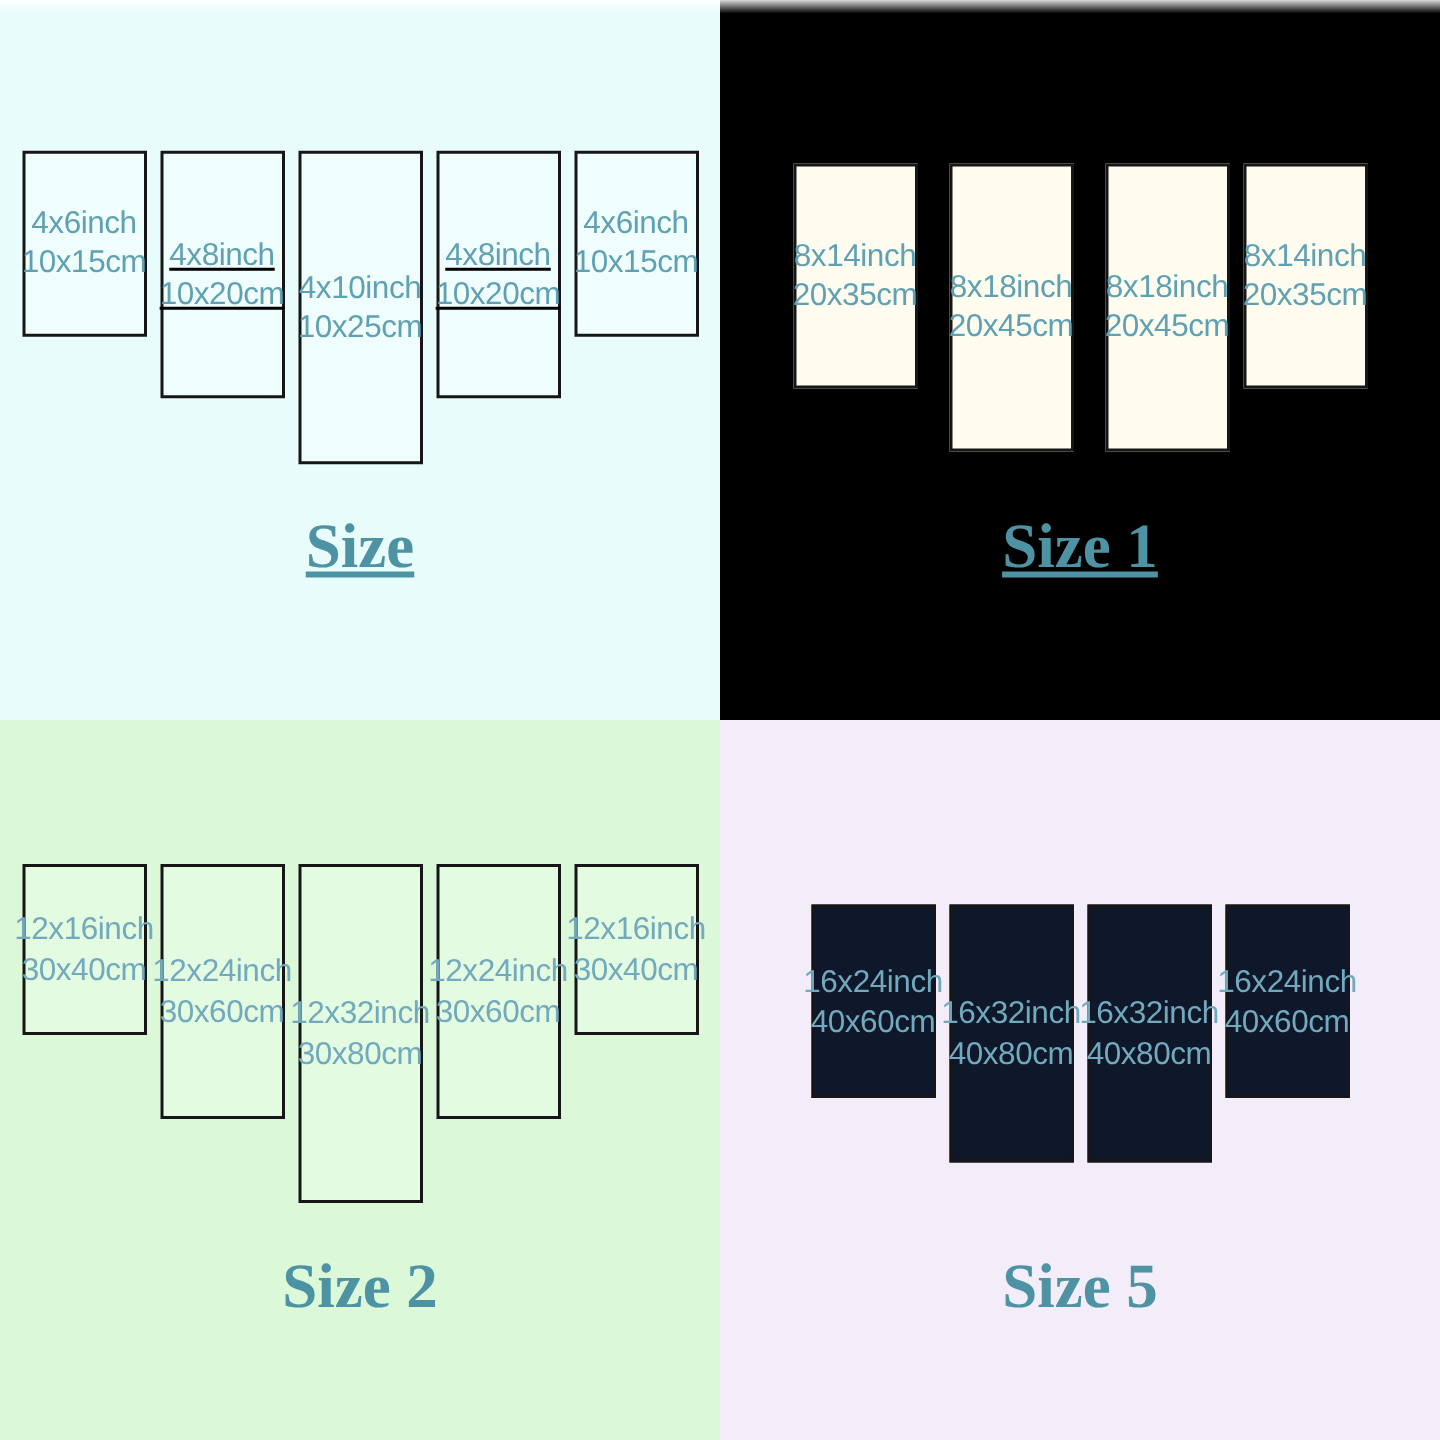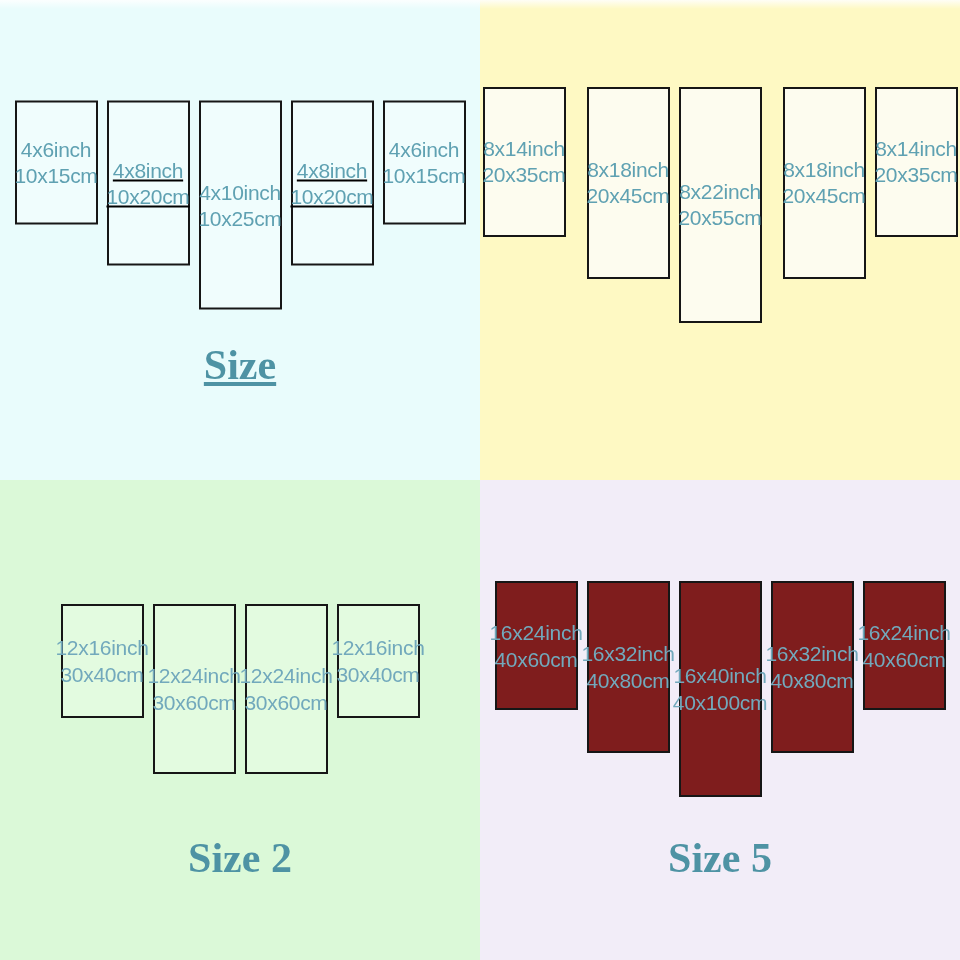--- a/index.html
+++ b/index.html
@@ -26,21 +26,21 @@
   .panel{
     box-sizing:border-box;width:83px;
     border:2px solid #161616;
     display:flex;flex-direction:column;justify-content:center;align-items:center;
     flex:0 0 auto;
   }
   
   .q1 .panel{background:#F0FDFD;}
   .q2 .panel{background:#FDFCEF;}
   .q3 .panel{background:#E3FBE0;}
-  .q4 .panel{background:#7f1d1d;}
+  .q4 .panel{background:#0f172a;}
   
   .q1 .p1,.q1 .p5{height:124px;} .q1 .p2,.q1 .p4{height:165px;text-decoration:underline;} .q1 .p3{height:209px;}
   .q2 .p1,.q2 .p5{height:150px;} .q2 .p2,.q2 .p4{height:192px;margin-left:12px;} .q2 .p3{height:236px;}
   .q3 .p1,.q3 .p5{height:114px;} .q3 .p2,.q3 .p4{height:170px;} .q3 .p3{height:226px;}
   .q4 .p1,.q4 .p5{height:129px;} .q4 .p2,.q4 .p4{height:172px;} .q4 .p3{height:216px;}
   .dim{
     white-space:nowrap;text-align:center;
     font-size:21px;line-height:26px;letter-spacing:-0.3px;
   }
   .q1 .dim,.q2 .dim{color:#5FA1B2;}
@@ -78,54 +78,55 @@
         <div class="dim">10x20cm</div>
       </div>
       <div class="panel p5">
         <div class="dim">4x6inch</div>
         <div class="dim">10x15cm</div>
       </div>
     </div>
     <h2 class="title">Size</h2>
   </section>
 
-  <section class="quad q2 topfade" style="background: #fef9c3;">
+  <section class="quad q2 topfade" style="background: #000000;">
     <div class="panel-row">
       <div class="panel p1">
         <div class="dim">8x14inch</div>
         <div class="dim">20x35cm</div>
       </div>
       <div class="panel p2">
         <div class="dim">8x18inch</div>
         <div class="dim">20x45cm</div>
-      </div>
-      <div class="panel p3">
-        <div class="dim">8x22inch</div>
-        <div class="dim">20x55cm</div>
       </div>
       <div class="panel p4">
         <div class="dim">8x18inch</div>
         <div class="dim">20x45cm</div>
       </div>
       <div class="panel p5">
         <div class="dim">8x14inch</div>
         <div class="dim">20x35cm</div>
       </div>
     </div>
+    <h2 class="title">Size 1</h2>
   </section>
 
   <section class="quad q3" style="background: rgb(219, 249, 216);">
     <div class="panel-row">
       <div class="panel p1">
         <div class="dim">12x16inch</div>
         <div class="dim">30x40cm</div>
       </div>
       <div class="panel p2">
         <div class="dim">12x24inch</div>
         <div class="dim">30x60cm</div>
+      </div>
+      <div class="panel p3">
+        <div class="dim">12x32inch</div>
+        <div class="dim">30x80cm</div>
       </div>
       <div class="panel p4">
         <div class="dim">12x24inch</div>
         <div class="dim">30x60cm</div>
       </div>
       <div class="panel p5">
         <div class="dim">12x16inch</div>
         <div class="dim">30x40cm</div>
       </div>
     </div>
@@ -135,24 +136,20 @@
   <section class="quad q4" style="background: rgb(242, 237, 248);">
     <div class="panel-row">
       <div class="panel p1">
         <div class="dim">16x24inch</div>
         <div class="dim">40x60cm</div>
       </div>
       <div class="panel p2">
         <div class="dim">16x32inch</div>
         <div class="dim">40x80cm</div>
       </div>
-      <div class="panel p3">
-        <div class="dim">16x40inch</div>
-        <div class="dim">40x100cm</div>
-      </div>
       <div class="panel p4">
         <div class="dim">16x32inch</div>
         <div class="dim">40x80cm</div>
       </div>
       <div class="panel p5">
         <div class="dim">16x24inch</div>
         <div class="dim">40x60cm</div>
       </div>
     </div>
     <h2 class="title">Size 5</h2>

